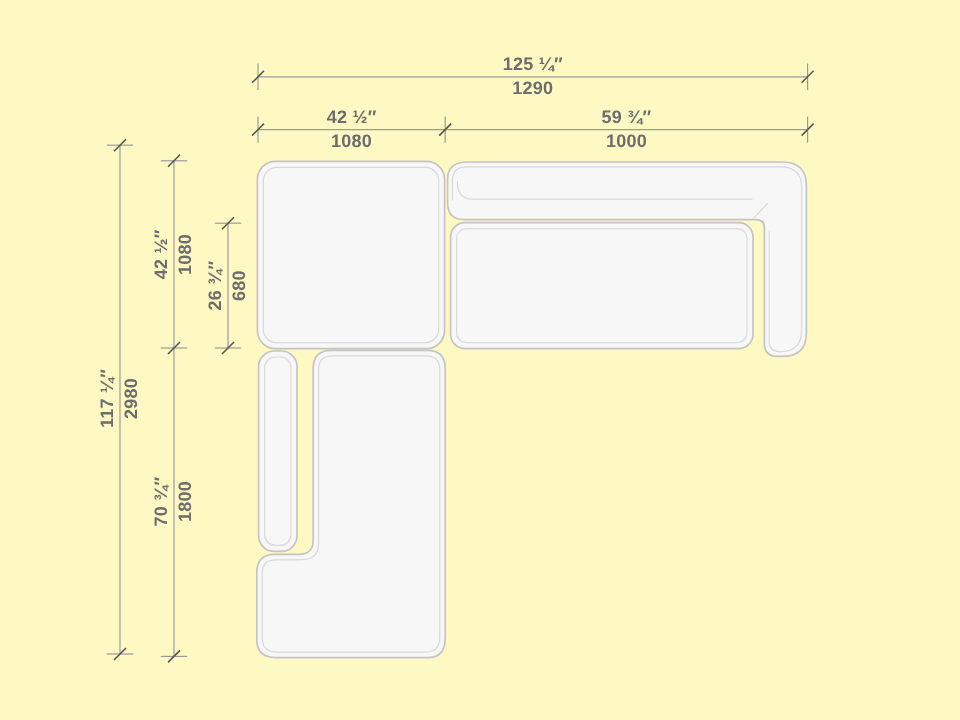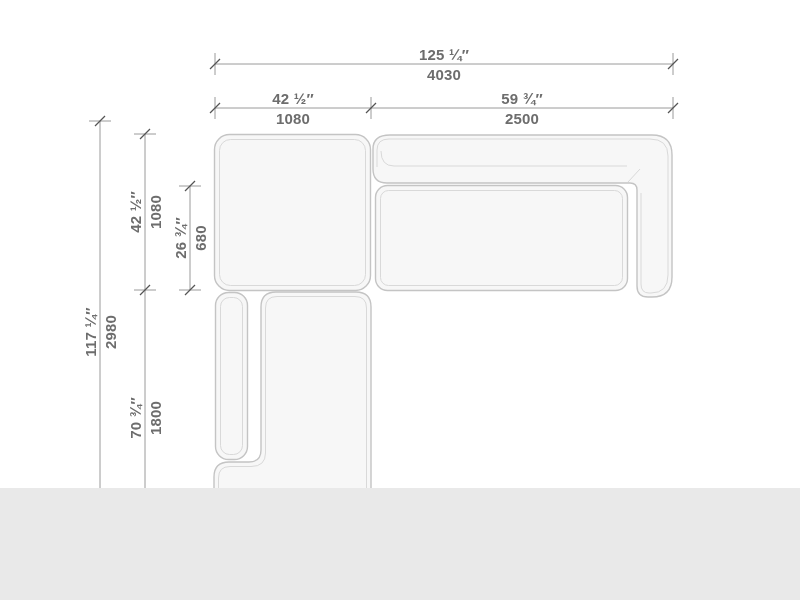--- a/index.html
+++ b/index.html
@@ -1,17 +1,17 @@
 <!DOCTYPE html>
 <html><head>
 <meta charset="utf-8">
 <style>
   html,body{margin:0;padding:0;background:#e9e9e9;}
   .stage{
-    position:relative;width:800px;height:488px;background:#ffffff;
+    position:relative;width:800px;height:600px;background:#fef9c3;
     font-family:"Liberation Sans","DejaVu Sans",sans-serif;overflow:hidden;
   }
   .stage svg{position:absolute;left:0;top:0;}
   
   .o{fill:#f7f7f7;stroke:#c4c4c4;stroke-width:1.4;}
   .i{fill:none;stroke:#d9d9d9;stroke-width:1;}
   
   .d{stroke:#9a9a9a;stroke-width:1;fill:none;}
   .s{stroke:#555555;stroke-width:1.3;fill:none;}
   
@@ -80,29 +80,29 @@
       <use href="#tickV" x="145" y="134"></use>
       <use href="#tickV" x="145" y="290"></use>
       <use href="#tickV" x="145" y="547"></use>
       <use href="#tickV" x="190" y="186"></use>
       <use href="#tickV" x="190" y="290"></use>
     </g>
   </svg>
 
   <div class="dim-label" style="left:444px;top:64px">
     <span>125 ¼″</span>
-    <span>4030</span>
+    <span>1290</span>
   </div>
   <div class="dim-label" style="left:293px;top:108px">
     <span>42 ½″</span>
     <span>1080</span>
   </div>
   <div class="dim-label" style="left:522px;top:108px">
     <span>59 ¾″</span>
-    <span>2500</span>
+    <span>1000</span>
   </div>
 
   <div class="dim-label v" style="left:100px;top:332px">
     <span>117 ¼″</span>
     <span>2980</span>
   </div>
   <div class="dim-label v" style="left:145px;top:212px">
     <span>42 ½″</span>
     <span>1080</span>
   </div>

